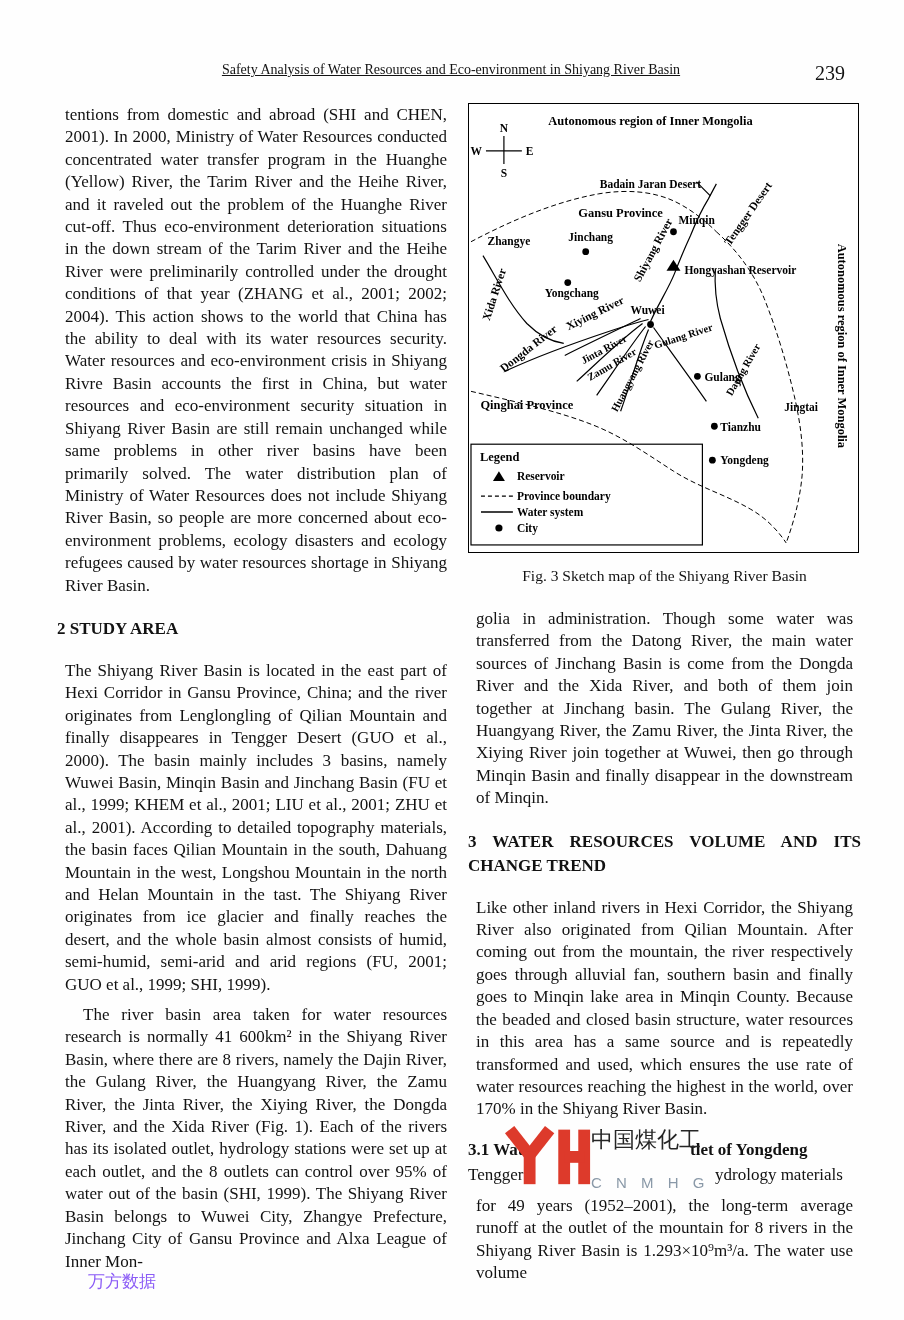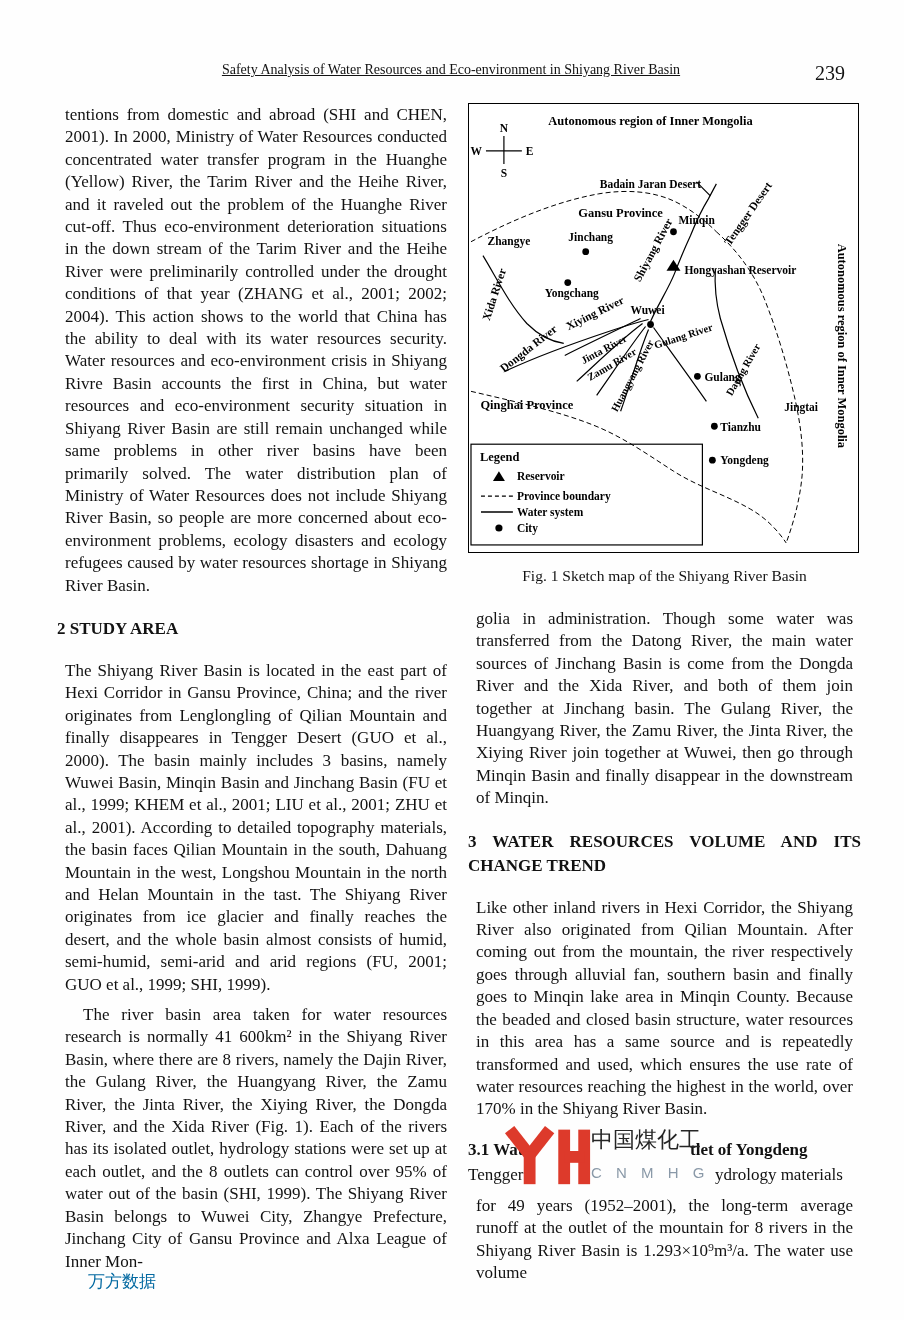--- a/index.html
+++ b/index.html
@@ -29,23 +29,23 @@
 
   .sub-block{position:relative;margin-top:16px;height:50px;}
   .frag-line{position:relative;height:25px;line-height:25px;font-size:17px;}
   .frag-line.bold{font-weight:bold;}
   .post1{position:absolute;left:222px;}
   .post2{position:absolute;left:227px;margin-left:20px;}
 
   .watermark{position:absolute;left:33px;top:-11px;display:flex;align-items:flex-start;gap:0;z-index:3;background:transparent;}
   .wm-text{display:flex;flex-direction:column;}
   .wm-cn{font-size:22px;color:#252525;font-family:"Liberation Sans",sans-serif;line-height:1.25;}
-  .wm-latin{font-size:15px;color:#8a99a8;letter-spacing:5px;margin-top:11px;font-family:"Liberation Sans",sans-serif;}
+  .wm-latin{font-size:15px;color:#8a99a8;letter-spacing:5px;margin-top:21px;font-family:"Liberation Sans",sans-serif;}
 
-  .footer-wanfang{position:absolute;left:88px;top:1270px;font-size:17px;color:#0369a1;
+  .footer-wanfang{position:absolute;left:88px;top:1270px;font-size:17px;color:#8b5cf6;
                   font-family:"Liberation Sans",sans-serif;}
 </style>
 </head>
 <body>
 
 <div class="page-header">
   <span class="title">Safety Analysis of Water Resources and Eco-environment in Shiyang River Basin</span>
   <span class="pageno">239</span>
 </div>
 
@@ -136,21 +136,21 @@
         <line x1="12" y1="393" x2="44" y2="393" stroke="#000" stroke-width="1.2" stroke-dasharray="4 3"></line>
         <text class="lbl" x="48" y="397" text-anchor="start">Province boundary</text>
         <line x1="12" y1="409" x2="44" y2="409" stroke="#000" stroke-width="1.4"></line>
         <text class="lbl" x="48" y="413" text-anchor="start">Water system</text>
         <circle cx="30" cy="425" r="3.6"></circle>
         <text class="lbl" x="48" y="429" text-anchor="start">City</text>
       </g>
     </svg>
   </div>
 
-  <div class="fig-caption">Fig. 1 Sketch map of the Shiyang River Basin</div>
+  <div class="fig-caption">Fig. 3 Sketch map of the Shiyang River Basin</div>
 
   <p class="body-text">golia in administration. Though some water was transferred from the Datong River, the main water sources of Jinchang Basin is come from the Dongda River and the Xida River, and both of them join together at Jinchang basin. The Gulang River, the Huangyang River, the Zamu River, the Jinta River, the Xiying River join together at Wuwei, then go through Minqin Basin and finally disappear in the downstream of Minqin.</p>
   <div class="sec-heading">3 WATER RESOURCES VOLUME AND ITS CHANGE TREND</div>
   <p class="body-text">Like other inland rivers in Hexi Corridor, the Shiyang River also originated from Qilian Mountain. After coming out from the mountain, the river respectively goes through alluvial fan, southern basin and finally goes to Minqin lake area in Minqin County. Because the beaded and closed basin structure, water resources in this area has a same source and is repeatedly transformed and used, which ensures the use rate of water resources reaching the highest in the world, over 170% in the Shiyang River Basin.</p>
 
   <div class="sub-block">
     <div class="frag-line bold">
       <span>3.1 Wat</span>
       <span class="post1">tlet of Yongdeng</span>
     </div>

